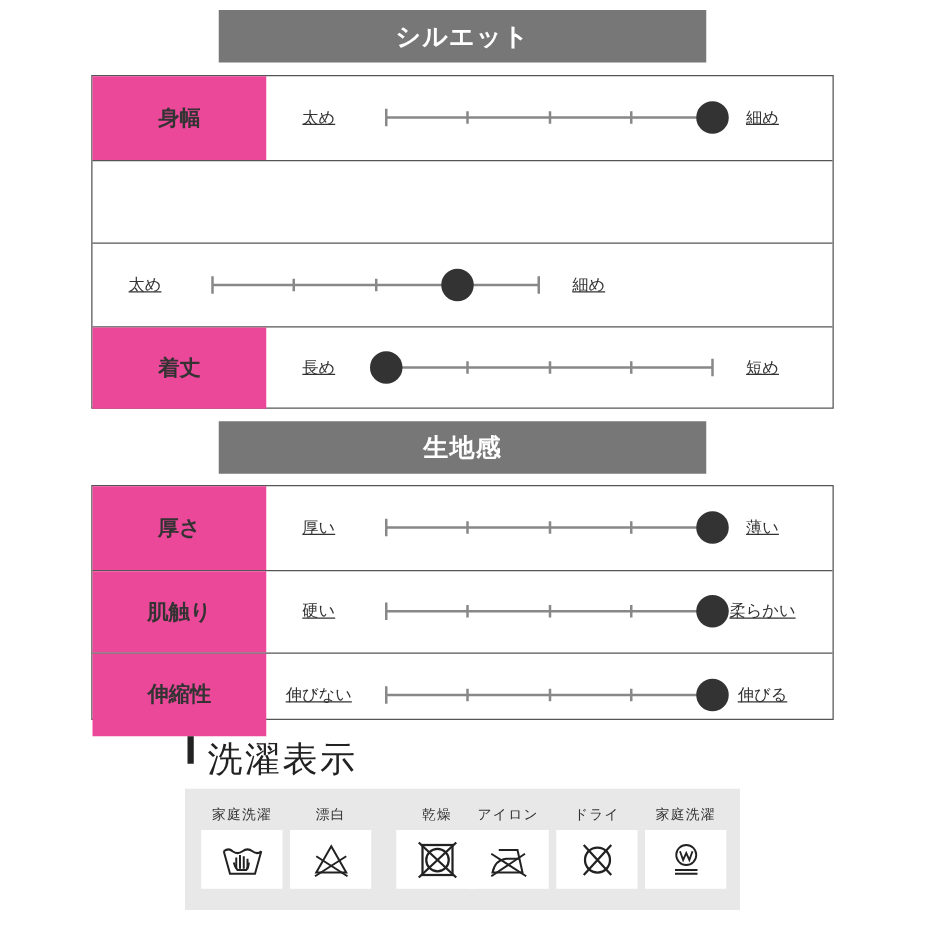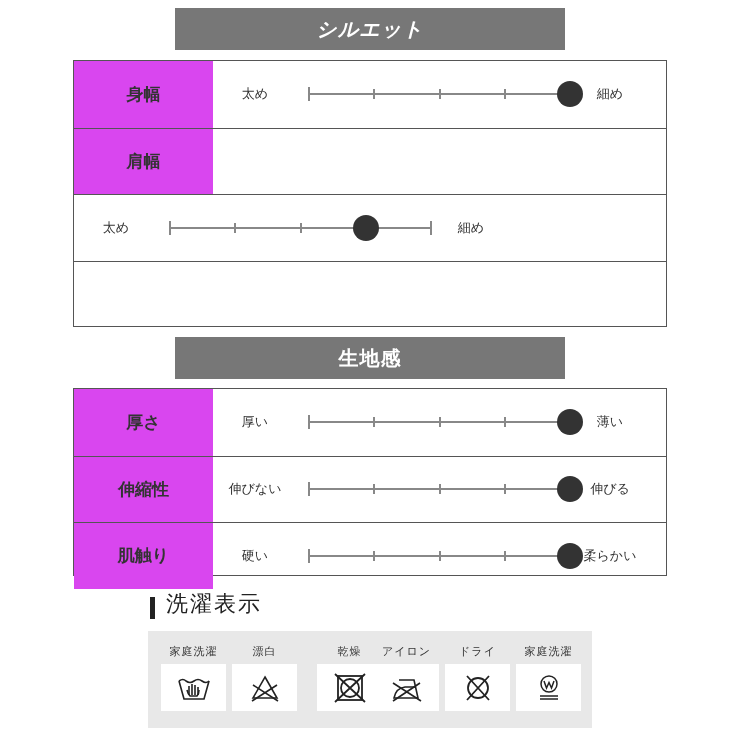--- a/index.html
+++ b/index.html
@@ -16,50 +16,50 @@
   .table {
     position: absolute; left: 73px; width: 594px;
     border: 1px solid #555; background: #fff;
   }
   .row {
     position: relative; height: 66.5px; display: flex;
     border-top: 1px solid #555;
   }
   .row:first-child { border-top: none; }
   .row-label {
-    width: 139px; height: 100%; background: #d946ef;
+    width: 139px; height: 100%; background: #ec4899;
     display: flex; align-items: center; justify-content: center;
     font-size: 17px; font-weight: bold; color: #333;
   }
   .row-body { position: relative; flex: 1; height: 100%; }
   .left-text, .right-text {
     position: absolute; top: 50%; transform: translate(-50%, -50%);
-    font-size: 13px; color: #333; white-space: nowrap;
+    font-size: 13px; color: #333; white-space: nowrap; text-decoration: underline;
   }
   .left-text { left: 42px; }
   .right-text { left: 397px; }
 
   .slider { position: absolute; top: 50%; left: 96px; width: 261px; height: 0; }
   .slider-line {
     position: absolute; left: 0; right: 0; top: -1px; height: 2px; background: #888;
   }
   .tick {
     position: absolute; top: -7px; width: 2px; height: 14px; background: #888;
     margin-left: -1px;
   }
   .tick.mid { top: -5px; height: 10px; }
   .knob {
     position: absolute; top: -13px; width: 26px; height: 26px; margin-left: -13px;
     border-radius: 50%; background: #333;
   }
 
   .care-title {
     position: absolute; left: 150px; top: 589px;
-    display: flex; align-items: flex-end;
-    font-size: 22px; color: #222; letter-spacing: 2px;
+    display: flex; align-items: flex-start;
+    font-size: 28px; color: #222; letter-spacing: 2px;
   }
   .care-title .bar {
     display: inline-block; width: 5px; height: 22px; background: #222; margin-right: 11px;
   }
   .care-box {
     position: absolute; left: 148px; top: 631px; width: 444px; height: 97px;
     background: #e8e8e8;
   }
   .care-item {
     position: absolute; top: 0; width: 65px; height: 100%;
@@ -70,21 +70,21 @@
   }
   .care-icon-box {
     position: absolute; top: 33px; left: 0; width: 65px; height: 47px; background: #fff;
     display: flex; align-items: center; justify-content: center;
   }
   .care-icon-box svg { width: 36px; height: 30px; }
 </style>
 </head>
 <body>
 
-<div class="section-header" style="top:8px;font-style:italic;">
+<div class="section-header" style="top:8px;">
   <span>シルエット</span>
 </div>
 
 <div class="table" style="top:60px; height:267px;" id="silhouette-table">
     <div class="row">
       <div class="row-label">身幅</div>
       <div class="row-body">
         <span class="left-text">太め</span>
         <div class="slider">
           <div class="slider-line"></div>
@@ -92,38 +92,51 @@
           <div class="tick mid" style="left: 65.25px;"></div>
           <div class="tick mid" style="left: 130.5px;"></div>
           <div class="tick mid" style="left: 195.75px;"></div>
           <div class="tick" style="left: 261px;"></div>
           <div class="knob" style="left: 261px;"></div>
         </div>
         <span class="right-text">細め</span>
       </div>
     </div>
     <div class="row">
-      <div class="row-label">肩幅</div>
     </div>
     <div class="row">
       <div class="row-body">
         <span class="left-text">太め</span>
         <div class="slider">
           <div class="slider-line"></div>
           <div class="tick" style="left: 0px;"></div>
           <div class="tick mid" style="left: 65.25px;"></div>
           <div class="tick mid" style="left: 130.5px;"></div>
           <div class="tick mid" style="left: 195.75px;"></div>
           <div class="tick" style="left: 261px;"></div>
           <div class="knob" style="left: 195.75px;"></div>
         </div>
         <span class="right-text">細め</span>
       </div>
     </div>
     <div class="row">
+      <div class="row-label">着丈</div>
+      <div class="row-body">
+        <span class="left-text">長め</span>
+        <div class="slider">
+          <div class="slider-line"></div>
+          <div class="tick" style="left: 0px;"></div>
+          <div class="tick mid" style="left: 65.25px;"></div>
+          <div class="tick mid" style="left: 130.5px;"></div>
+          <div class="tick mid" style="left: 195.75px;"></div>
+          <div class="tick" style="left: 261px;"></div>
+          <div class="knob" style="left: 0px;"></div>
+        </div>
+        <span class="right-text">短め</span>
+      </div>
     </div>
   </div>
 
 <div class="section-header" style="top:337px;">
   <span>生地感</span>
 </div>
 
 <div class="table" style="top:388px; height:188px;" id="fabric-table">
     <div class="row">
       <div class="row-label">厚さ</div>
@@ -135,49 +148,49 @@
           <div class="tick mid" style="left: 65.25px;"></div>
           <div class="tick mid" style="left: 130.5px;"></div>
           <div class="tick mid" style="left: 195.75px;"></div>
           <div class="tick" style="left: 261px;"></div>
           <div class="knob" style="left: 261px;"></div>
         </div>
         <span class="right-text">薄い</span>
       </div>
     </div>
     <div class="row">
+      <div class="row-label">肌触り</div>
+      <div class="row-body">
+        <span class="left-text">硬い</span>
+        <div class="slider">
+          <div class="slider-line"></div>
+          <div class="tick" style="left: 0px;"></div>
+          <div class="tick mid" style="left: 65.25px;"></div>
+          <div class="tick mid" style="left: 130.5px;"></div>
+          <div class="tick mid" style="left: 195.75px;"></div>
+          <div class="tick" style="left: 261px;"></div>
+          <div class="knob" style="left: 261px;"></div>
+        </div>
+        <span class="right-text">柔らかい</span>
+      </div>
+    </div>
+    <div class="row">
       <div class="row-label">伸縮性</div>
       <div class="row-body">
         <span class="left-text">伸びない</span>
         <div class="slider">
           <div class="slider-line"></div>
           <div class="tick" style="left: 0px;"></div>
           <div class="tick mid" style="left: 65.25px;"></div>
           <div class="tick mid" style="left: 130.5px;"></div>
           <div class="tick mid" style="left: 195.75px;"></div>
           <div class="tick" style="left: 261px;"></div>
           <div class="knob" style="left: 261px;"></div>
         </div>
         <span class="right-text">伸びる</span>
-      </div>
-    </div>
-    <div class="row">
-      <div class="row-label">肌触り</div>
-      <div class="row-body">
-        <span class="left-text">硬い</span>
-        <div class="slider">
-          <div class="slider-line"></div>
-          <div class="tick" style="left: 0px;"></div>
-          <div class="tick mid" style="left: 65.25px;"></div>
-          <div class="tick mid" style="left: 130.5px;"></div>
-          <div class="tick mid" style="left: 195.75px;"></div>
-          <div class="tick" style="left: 261px;"></div>
-          <div class="knob" style="left: 261px;"></div>
-        </div>
-        <span class="right-text">柔らかい</span>
       </div>
     </div>
   </div>
 
 <div class="care-title">
   <span class="bar"></span>
   <span>洗濯表示</span>
 </div>
 
 <div class="care-box">

